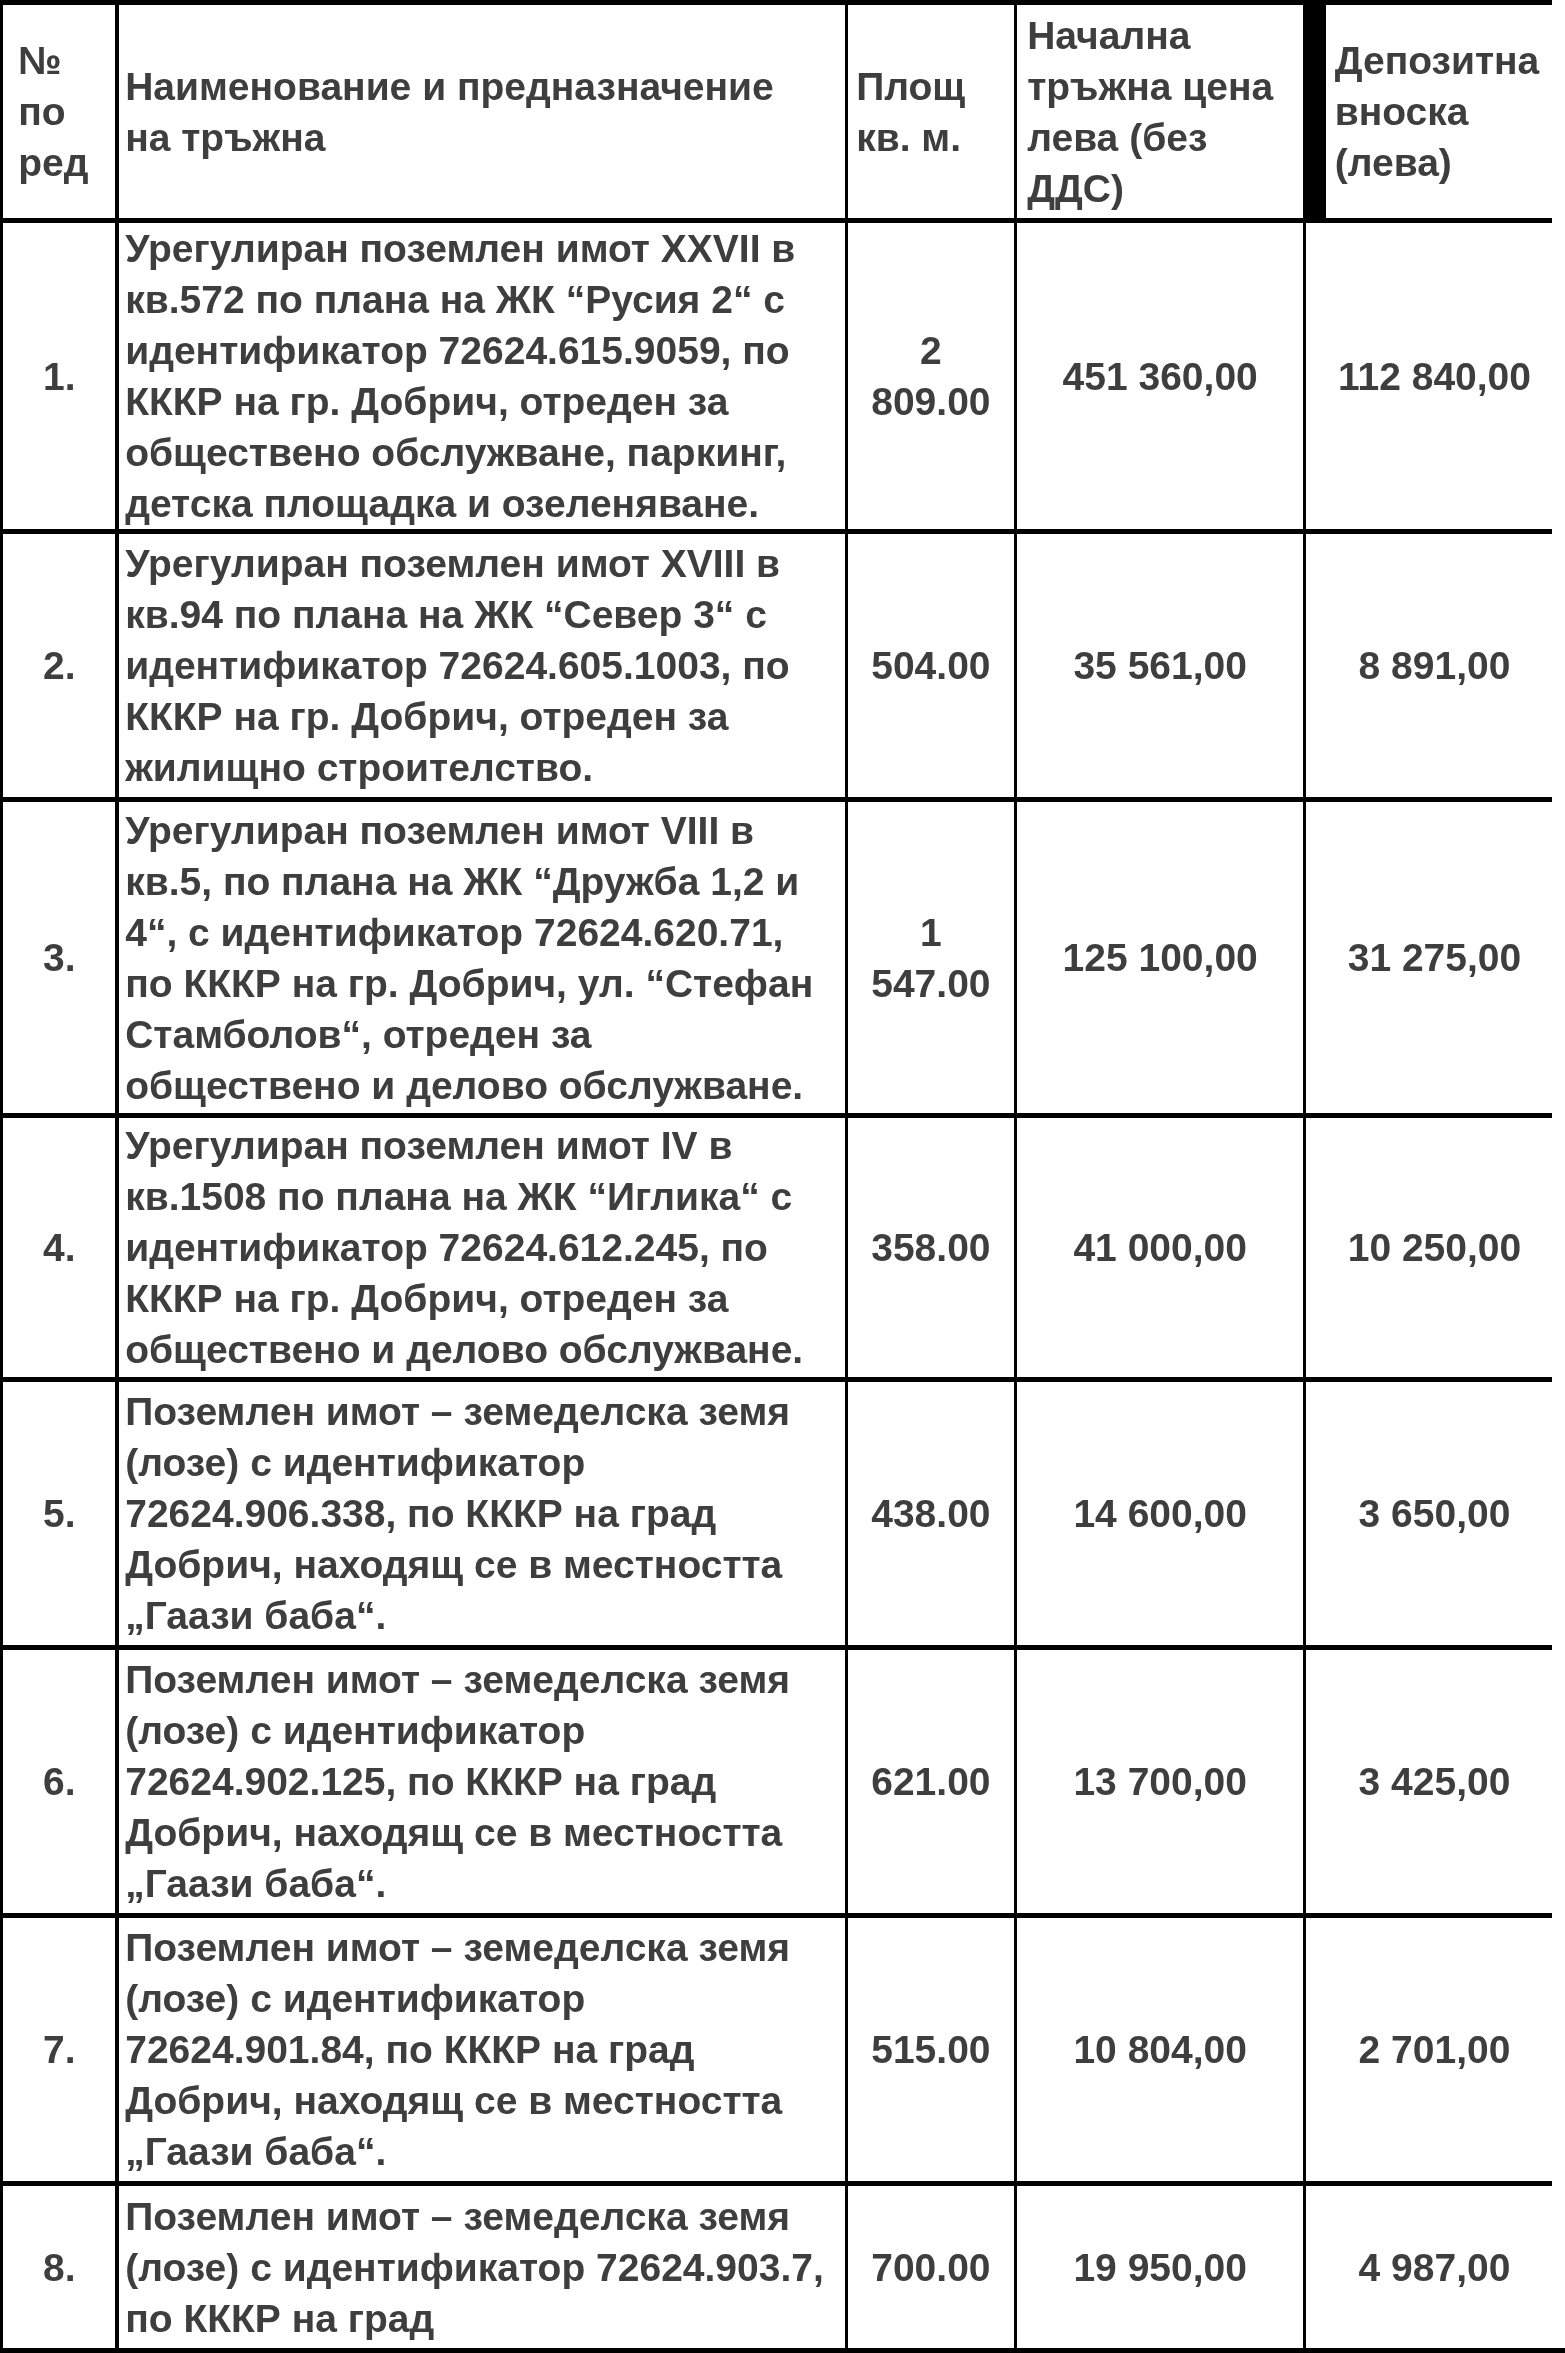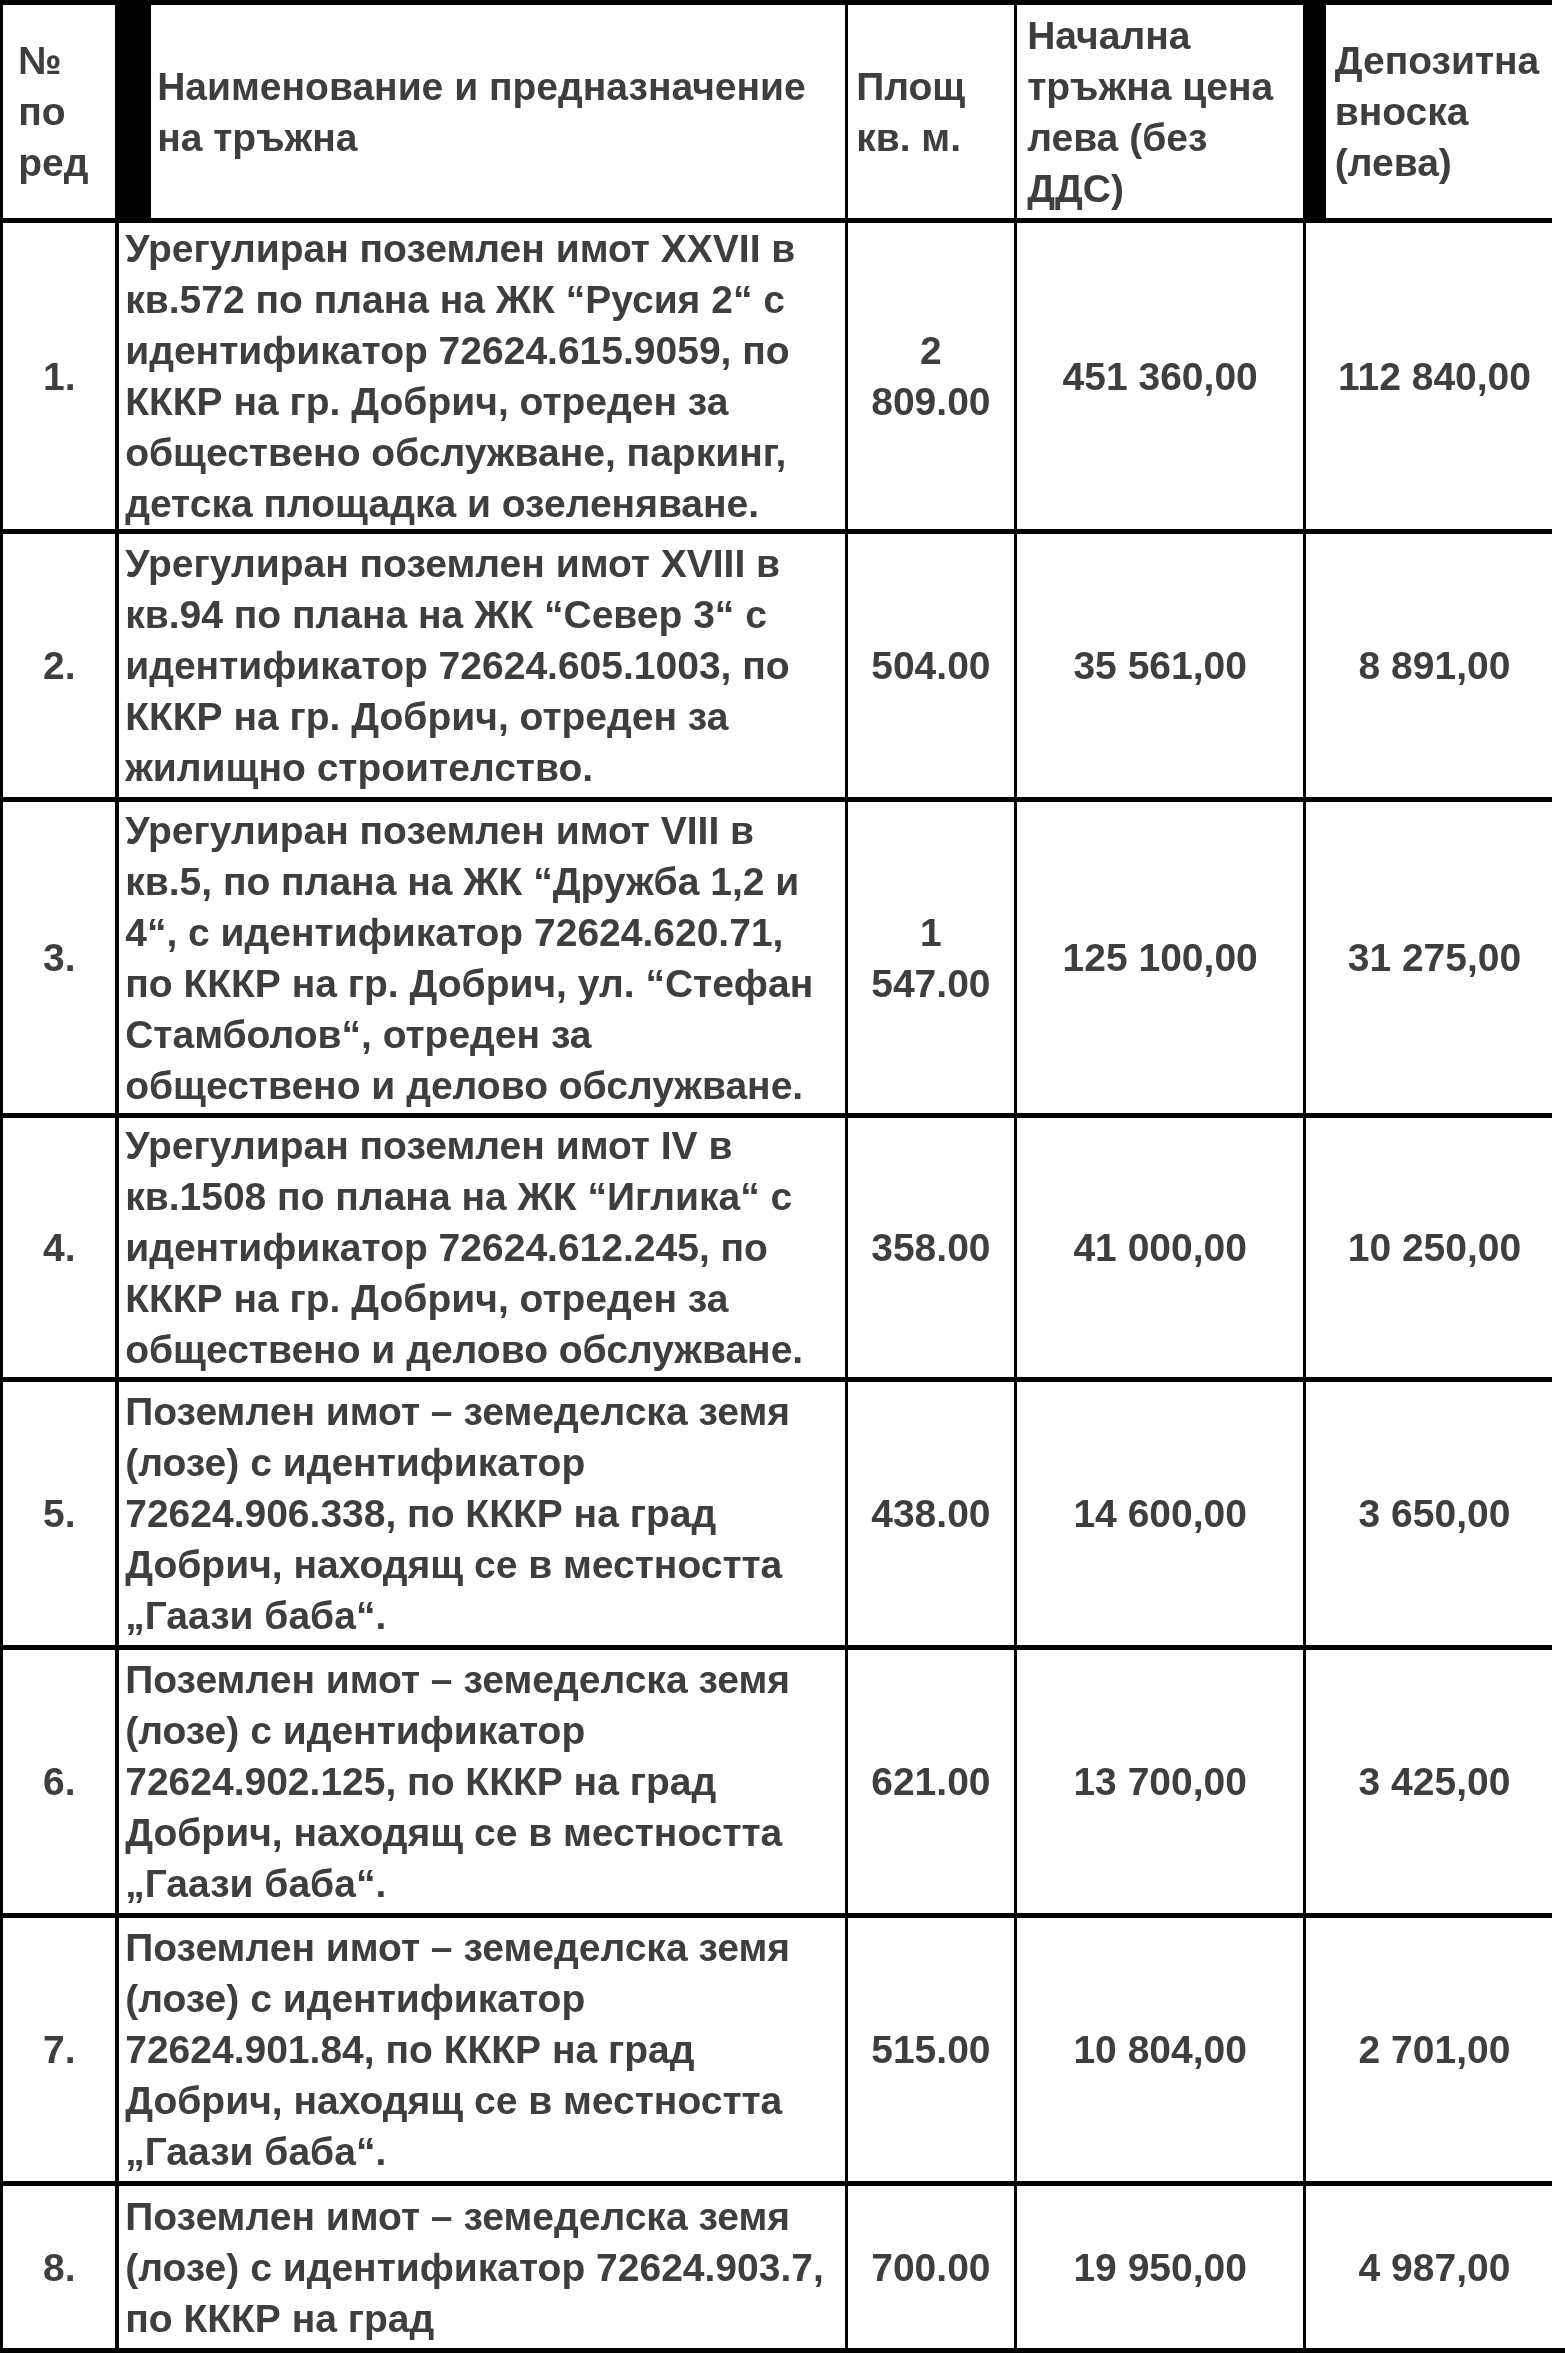--- a/index.html
+++ b/index.html
@@ -42,21 +42,21 @@
   
   .hcell {
     font-weight: bold;
     flex-direction: column;
     justify-content: center;
     align-items: stretch;
     line-height: 51px;
   }
   .hcell .hl { display: block; text-align: left; }
   .h-num  { padding-left: 15px; }
-  .h-name { padding-left: 6.6px;  padding-right: 16.6px; margin-left: 32px; }
+  .h-name { padding-left: 6.6px;  padding-right: 16.6px; }
   .h-area { padding-left: 8.3px; }
   .h-price{ padding-left: 10px; padding-right: 27px; }
   .h-dep  { padding-left: 8.3px; margin-left: 20px; }
   .spread { display: flex; justify-content: space-between; }
   
   .c-num   { justify-content: center; text-align: center; }
   .c-desc  { justify-content: flex-start; padding: 0 16.6px 0 6.6px; text-align: left; }
   .c-area  { justify-content: center; text-align: center; white-space: pre-line; }
   .c-money { justify-content: center; text-align: center; }
   

